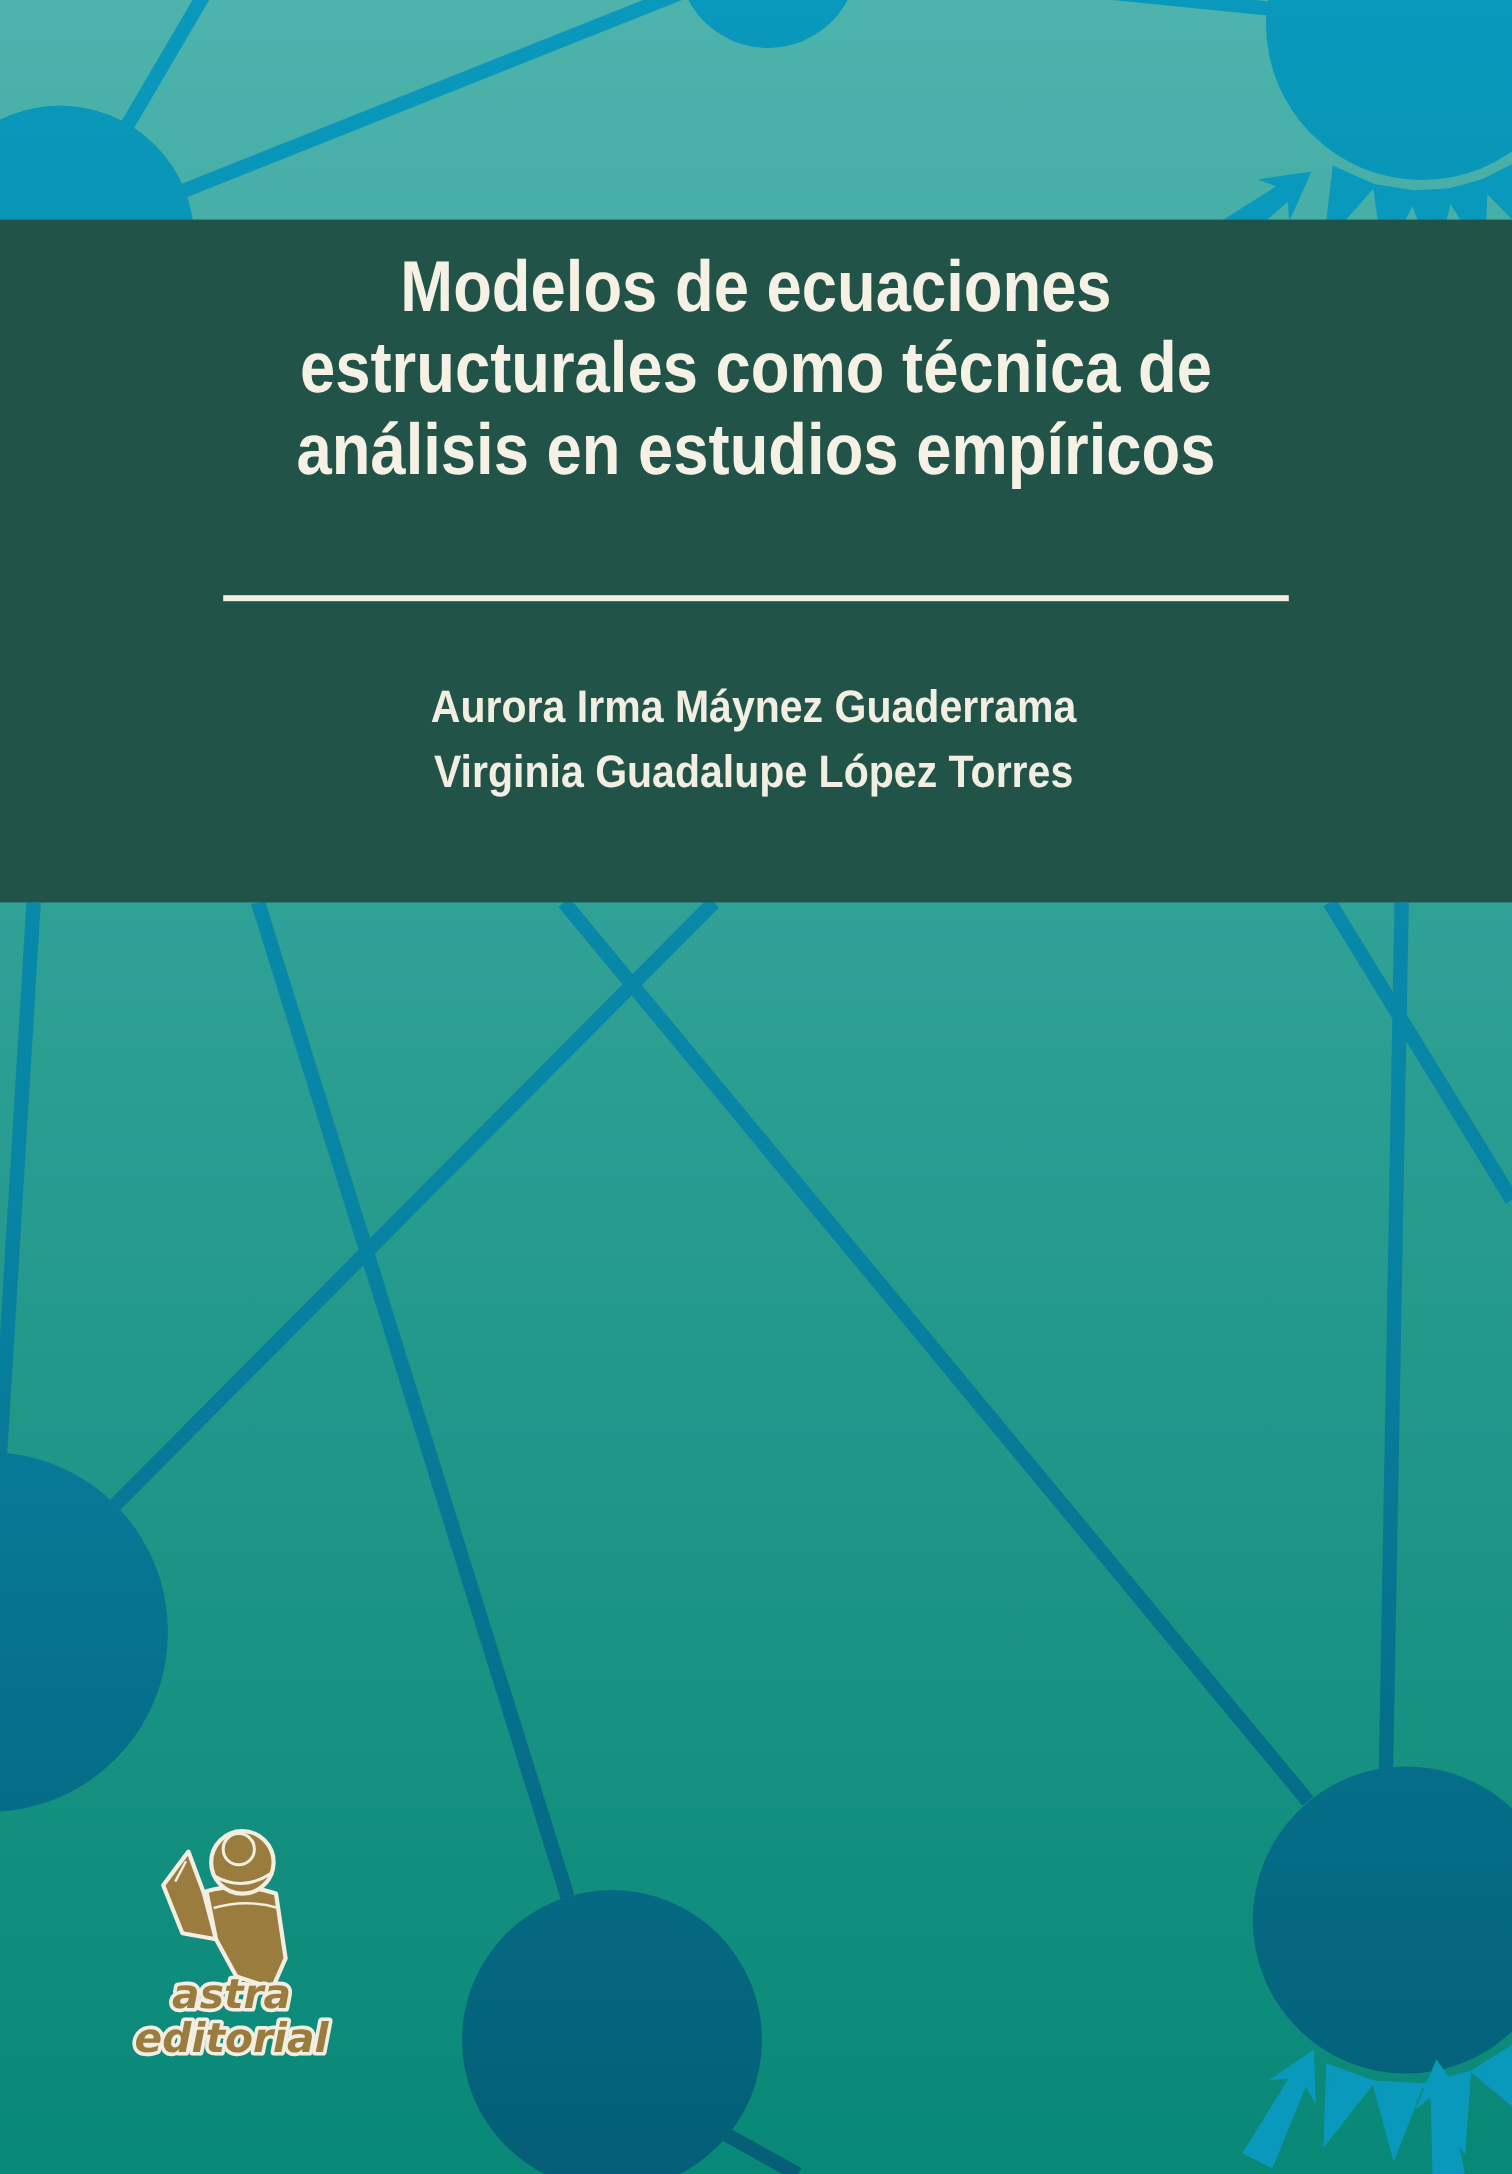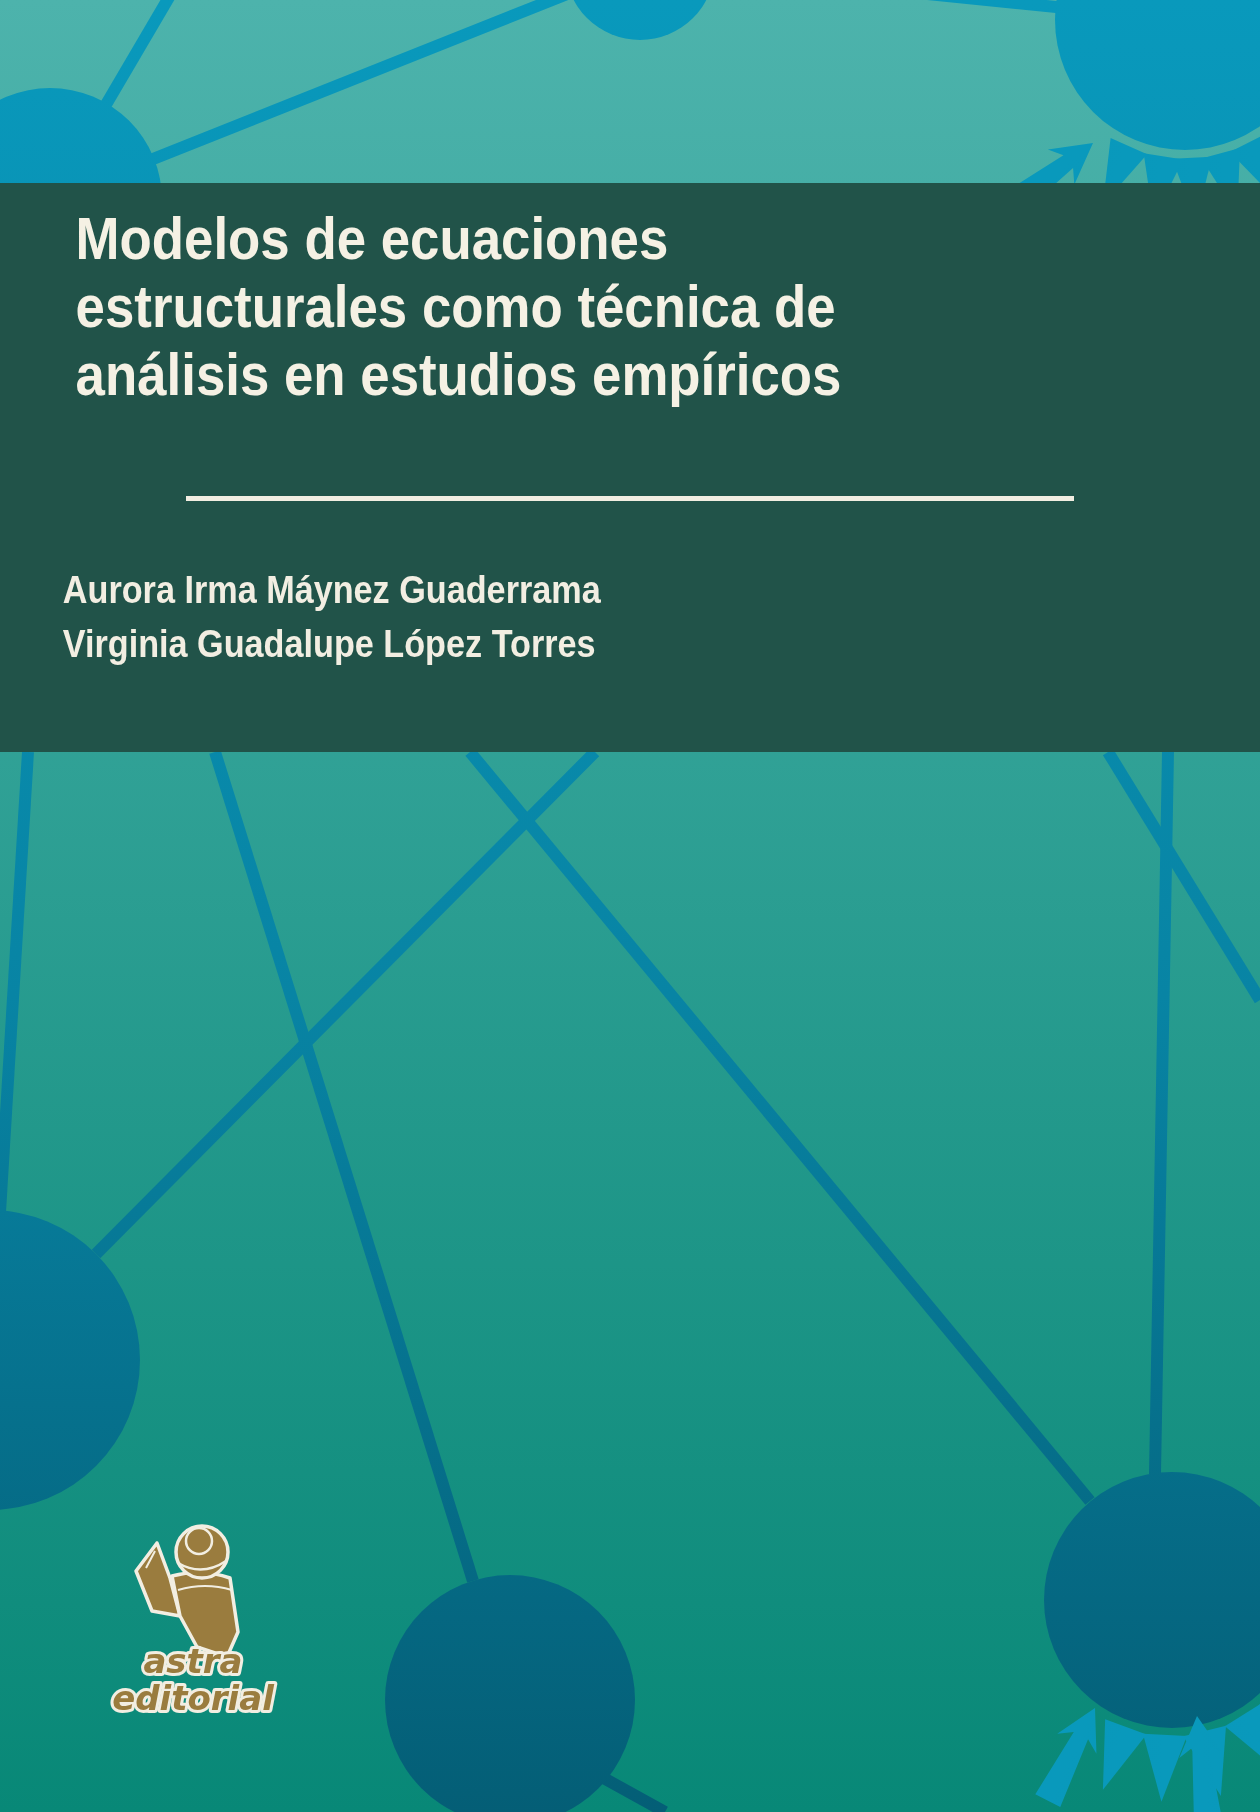--- a/index.html
+++ b/index.html
@@ -8,20 +8,21 @@
     width:1260px;height:1812px;
     overflow:hidden;
     font-family:"Liberation Sans", sans-serif;
   }
   .bg-svg{position:absolute;left:0;top:0;width:1260px;height:1812px;display:block;}
   
   .banner{
     position:absolute;left:0;top:183px;width:1260px;height:569px;
     background:#215349;
     color:#F2EEE2;
+    text-align:center;
     z-index:2;
   }
   .title{
     margin:22px 0 0 0;
     font-size:60px;
     font-weight:bold;
     line-height:68px;
     letter-spacing:0px;
     color:#F5F1E4;
   }

